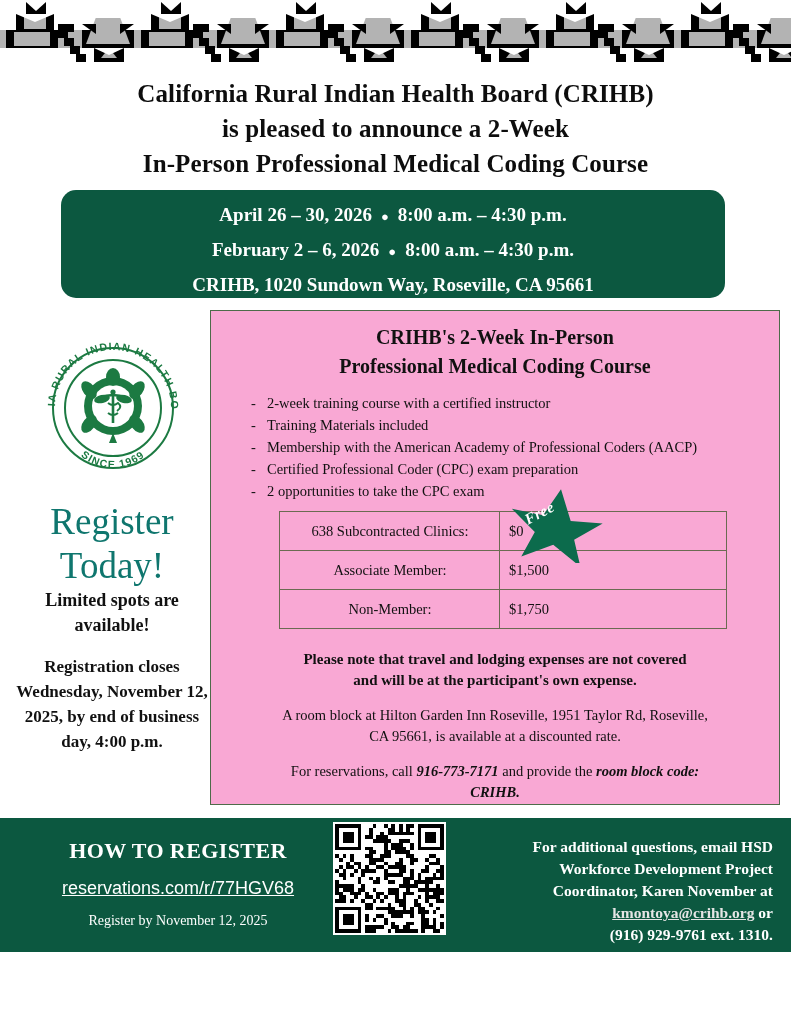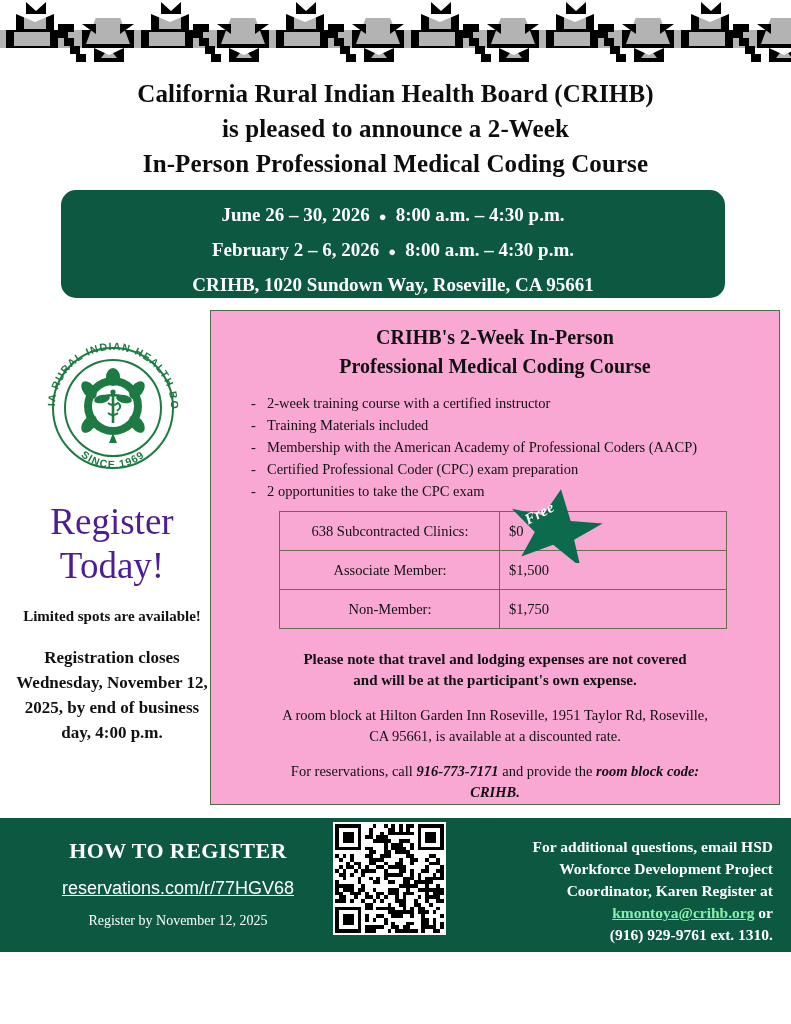--- a/index.html
+++ b/index.html
@@ -155,26 +155,25 @@
   .register-col {
     position: absolute;
     top: 500px; left: 14px;
     width: 196px;
     text-align: center;
   }
   .register-col .big {
     font-weight: normal;
     font-size: 37px;
     line-height: 44px;
-    color: #4c1d95;
+    color: #0f766e;
   }
   .register-col .mid {
-    margin-top: 16px;
     font-weight: bold;
-    font-size: 15px;
+    font-size: 18px;
     line-height: 25px;
   }
   .register-col .small {
     margin-top: 16px;
     font-weight: bold;
     font-size: 17px;
     line-height: 25px;
   }
 
   
@@ -307,21 +306,21 @@
   .footer-right {
     position: absolute;
     top: 18px; right: 18px;
     width: 320px;
     text-align: right;
     font-weight: bold;
     font-size: 15.5px;
     line-height: 22px;
   }
   .footer-right a, .footer-right .email {
-    color: #86efac;
+    color: #e5e5e5;
     text-decoration: underline;
     margin-top: 29px;
   }
 </style>
 </head>
 <body>
 
 <div class="page">
 
   <div class="border-strip border-top">
@@ -461,21 +460,21 @@
   </div>
 
   <div class="headline">
     <div class="hl">California Rural Indian Health Board (CRIHB)</div>
     <div class="hl">is pleased to announce a 2-Week</div>
     <div class="hl">In-Person Professional Medical Coding Course</div>
   </div>
 
   <div class="banner">
     <div class="bl">
-      <span>June 26 – 30, 2026</span><span class="dot">●</span><span>8:00 a.m. – 4:30 p.m.</span>
+      <span>April 26 – 30, 2026</span><span class="dot">●</span><span>8:00 a.m. – 4:30 p.m.</span>
     </div>
     <div class="bl">
       <span>February 2 – 6, 2026</span><span class="dot">●</span><span>8:00 a.m. – 4:30 p.m.</span>
     </div>
     <div class="bl">CRIHB, 1020 Sundown Way, Roseville, CA 95661</div>
   </div>
 
   <div class="logo">
     <svg viewBox="0 0 150 150" width="150" height="150">
       <defs>
@@ -575,21 +574,21 @@
   <div class="footer">
     <div class="footer-left">
       <div class="how">HOW TO REGISTER</div>
       <div class="url">reservations.com/r/77HGV68</div>
       <div class="byline">Register by November 12, 2025</div>
     </div>
 
     <div class="footer-right">
       <div>For additional questions, email HSD</div>
       <div>Workforce Development Project</div>
-      <div>Coordinator, Karen Register at</div>
+      <div>Coordinator, Karen November at</div>
       <div><span class="email">kmontoya@crihb.org</span><span> or</span></div>
       <div>(916) 929-9761 ext. 1310.</div>
     </div>
   </div>
 
   <div class="qr">
     <svg viewBox="0 0 29 29" width="109" height="109" shape-rendering="crispEdges" id="qr-svg">
       <rect width="29" height="29" fill="#ffffff"></rect>
       <g fill="#000000" id="qr-cells">
           <rect x="0" y="0" width="1" height="1"></rect>

